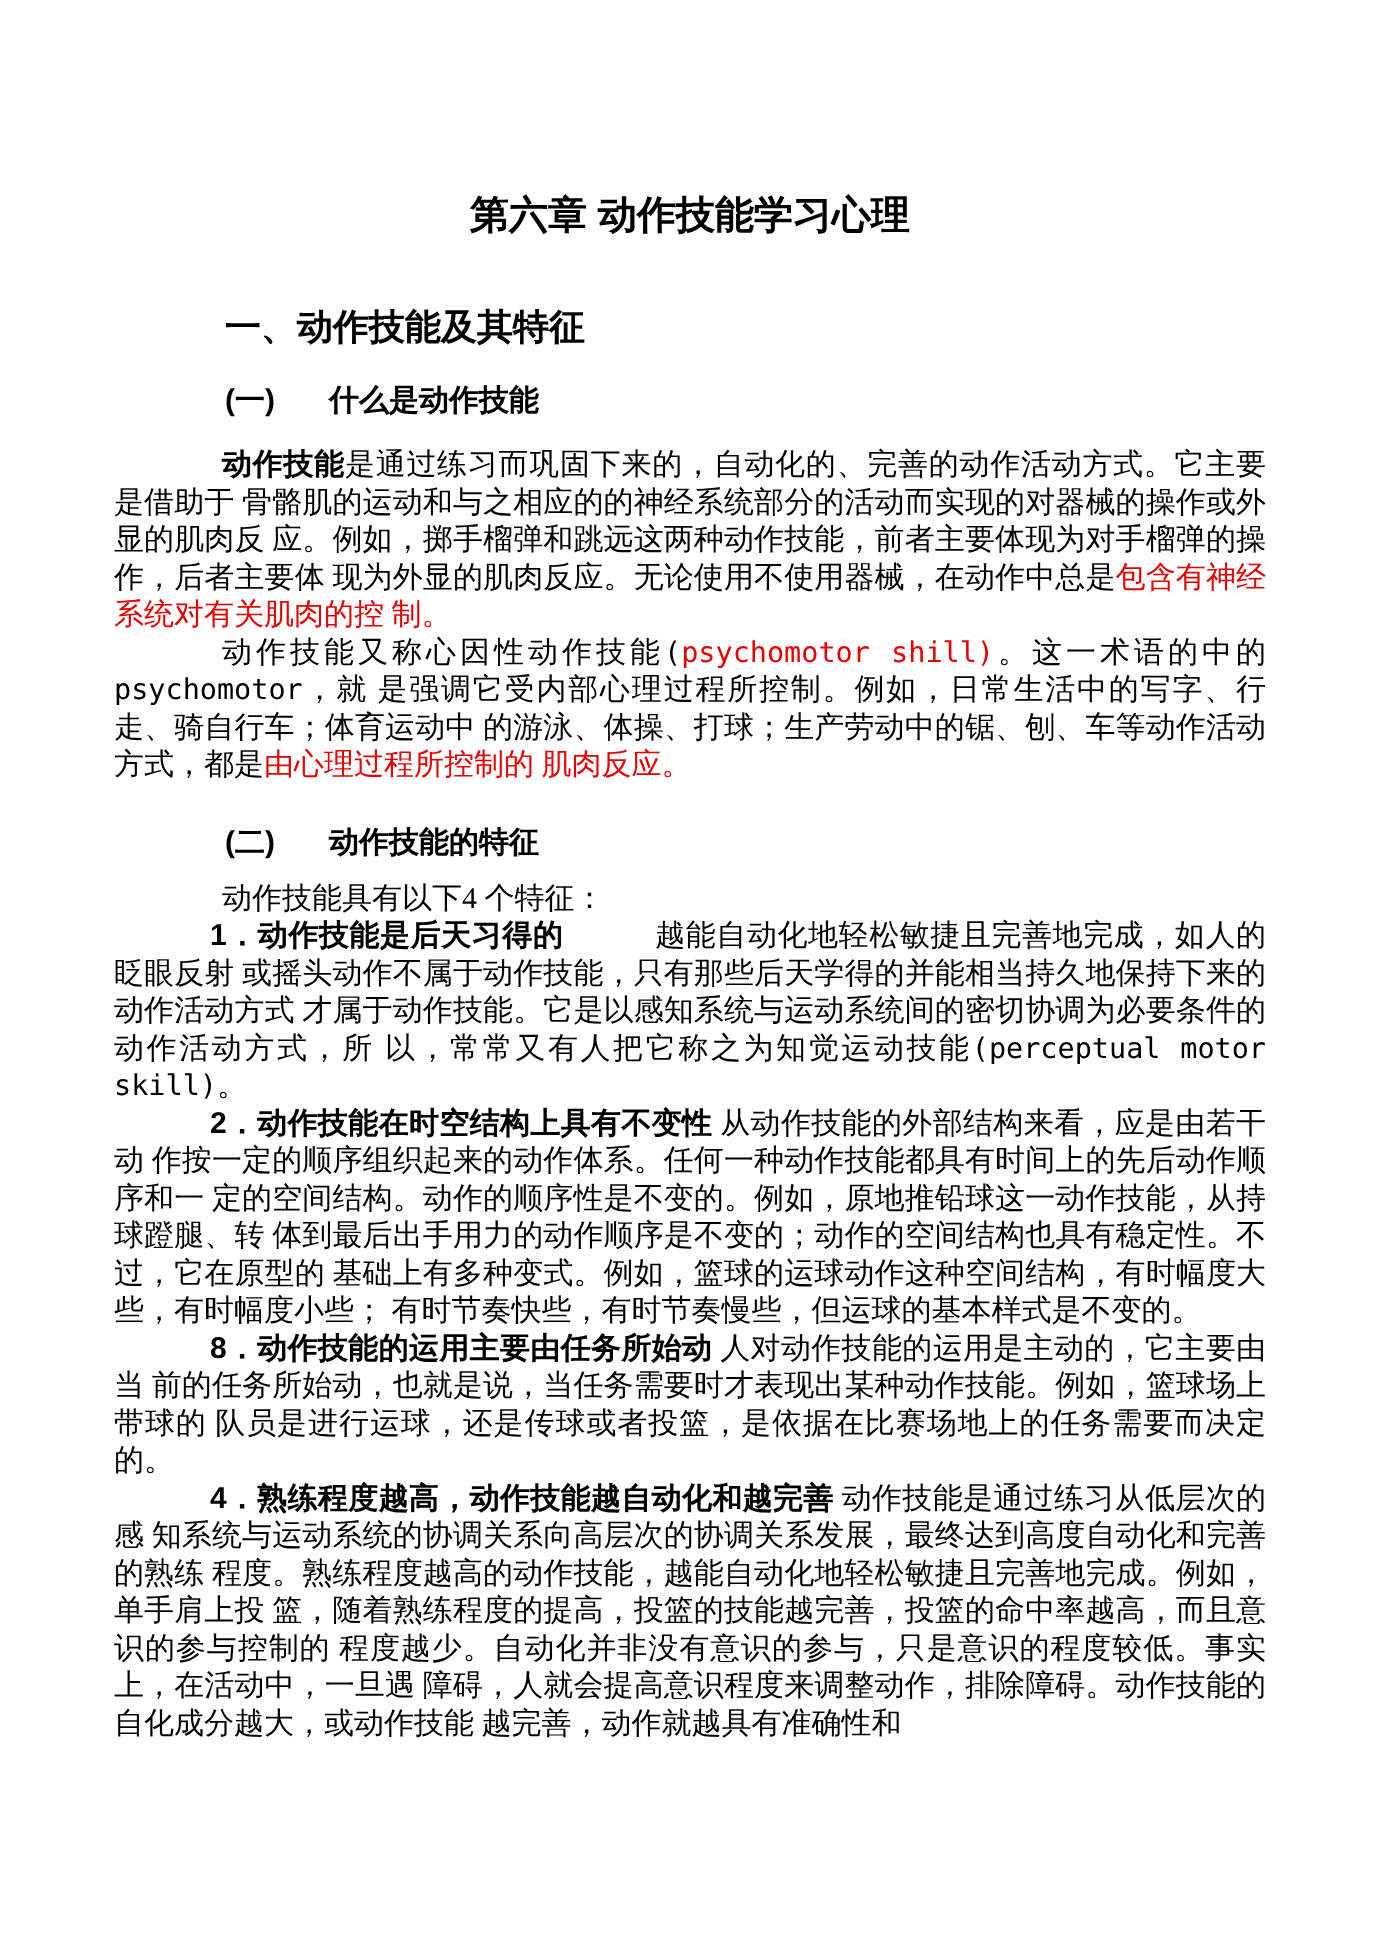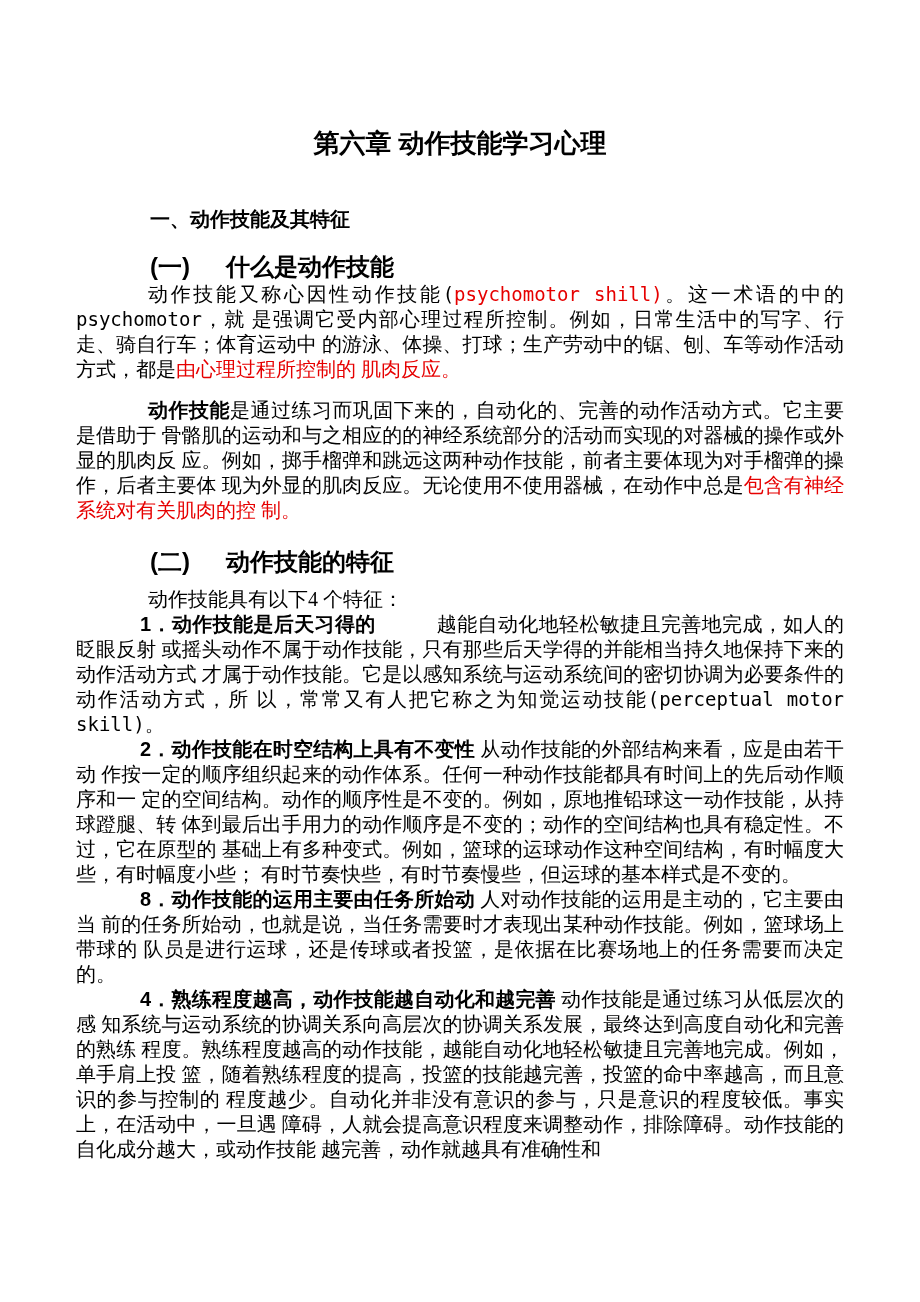--- a/index.html
+++ b/index.html
@@ -25,29 +25,29 @@
     font-family: "Liberation Sans", "DejaVu Sans", sans-serif;
     font-weight: bold;
     font-size: 25px;
     line-height: 30px;
     text-align: center;
     margin: 26px 0 0 0;
   }
   .h-one {
     font-family: "Liberation Sans", "DejaVu Sans", sans-serif;
     font-weight: bold;
-    font-size: 20px;
+    font-size: 24px;
     line-height: 30px;
     margin: 46px 0 0 0;
     padding-left: 74px;
   }
   .h-sub {
     font-family: "Liberation Sans", "DejaVu Sans", sans-serif;
     font-weight: bold;
-    font-size: 24px;
+    font-size: 20px;
     line-height: 30px;
     margin: 18px 0 0 0;
     padding-left: 74px;
   }
   .h-sub .num { margin-right: 36px; }
   .h-sub2 { margin-top: 24px; }
   .para {
     font-size: 20px;
     line-height: 25px;
     text-align: justify;
@@ -74,23 +74,23 @@
 <div class="page">
 
   <h1 class="chapter-title">第六章 动作技能学习心理</h1>
 
 
 
   <h3 class="h-one">一、动作技能及其特征</h3>
 
   <h4 class="h-sub"><span class="num">(一)</span><span>什么是动作技能</span></h4>
 
+  <p class="para indent first"><span class="b">动作技能</span><span>是通过练习而巩固下来的，自动化的、完善的动作活动方式。它主要是借助于 骨骼肌的运动和与之相应的的神经系统部分的活动而实现的对器械的操作或外显的肌肉反 应。例如，掷手榴弹和跳远这两种动作技能，前者主要体现为对手榴弹的操作，后者主要体 现为外显的肌肉反应。无论使用不使用器械，在动作中总是</span><span class="red">包含有神经系统对有关肌肉的控 制。</span></p>
+
   <p class="para indent"><span>动作技能又称心因性动作技能</span><span class="mono">(</span><span class="red mono">psychomotor shill)</span><span>。这一术语的中的</span><span class="mono">psychomotor</span><span>，就 是强调它受内部心理过程所控制。例如，日常生活中的写字、行走、骑自行车；体育运动中 的游泳、体操、打球；生产劳动中的锯、刨、车等动作活动方式，都是</span><span class="red">由心理过程所控制的 肌肉反应。</span></p>
-
-  <p class="para indent first"><span class="b">动作技能</span><span>是通过练习而巩固下来的，自动化的、完善的动作活动方式。它主要是借助于 骨骼肌的运动和与之相应的的神经系统部分的活动而实现的对器械的操作或外显的肌肉反 应。例如，掷手榴弹和跳远这两种动作技能，前者主要体现为对手榴弹的操作，后者主要体 现为外显的肌肉反应。无论使用不使用器械，在动作中总是</span><span class="red">包含有神经系统对有关肌肉的控 制。</span></p>
 
   <h4 class="h-sub h-sub2"><span class="num">(二)</span><span>动作技能的特征</span></h4>
 
   <p class="para indent features-intro"><span>动作技能具有以下4 个特征：</span></p>
 
   <p class="para indent-item"><span class="b">1．动作技能是后天习得的</span><span>　　　越能自动化地轻松敏捷且完善地完成，如人的眨眼反射 或摇头动作不属于动作技能，只有那些后天学得的并能相当持久地保持下来的动作活动方式 才属于动作技能。它是以感知系统与运动系统间的密切协调为必要条件的动作活动方式，所 以，常常又有人把它称之为知觉运动技能</span><span class="mono">(perceptual motor skill)</span><span>。</span></p>
 
   <p class="para indent-item"><span class="b">2．动作技能在时空结构上具有不变性</span><span> 从动作技能的外部结构来看，应是由若干动 作按一定的顺序组织起来的动作体系。任何一种动作技能都具有时间上的先后动作顺序和一 定的空间结构。动作的顺序性是不变的。例如，原地推铅球这一动作技能，从持球蹬腿、转 体到最后出手用力的动作顺序是不变的；动作的空间结构也具有稳定性。不过，它在原型的 基础上有多种变式。例如，篮球的运球动作这种空间结构，有时幅度大些，有时幅度小些； 有时节奏快些，有时节奏慢些，但运球的基本样式是不变的。</span></p>
 
   <p class="para indent-item"><span class="b">8．动作技能的运用主要由任务所始动</span><span> 人对动作技能的运用是主动的，它主要由当 前的任务所始动，也就是说，当任务需要时才表现出某种动作技能。例如，篮球场上带球的 队员是进行运球，还是传球或者投篮，是依据在比赛场地上的任务需要而决定的。</span></p>

